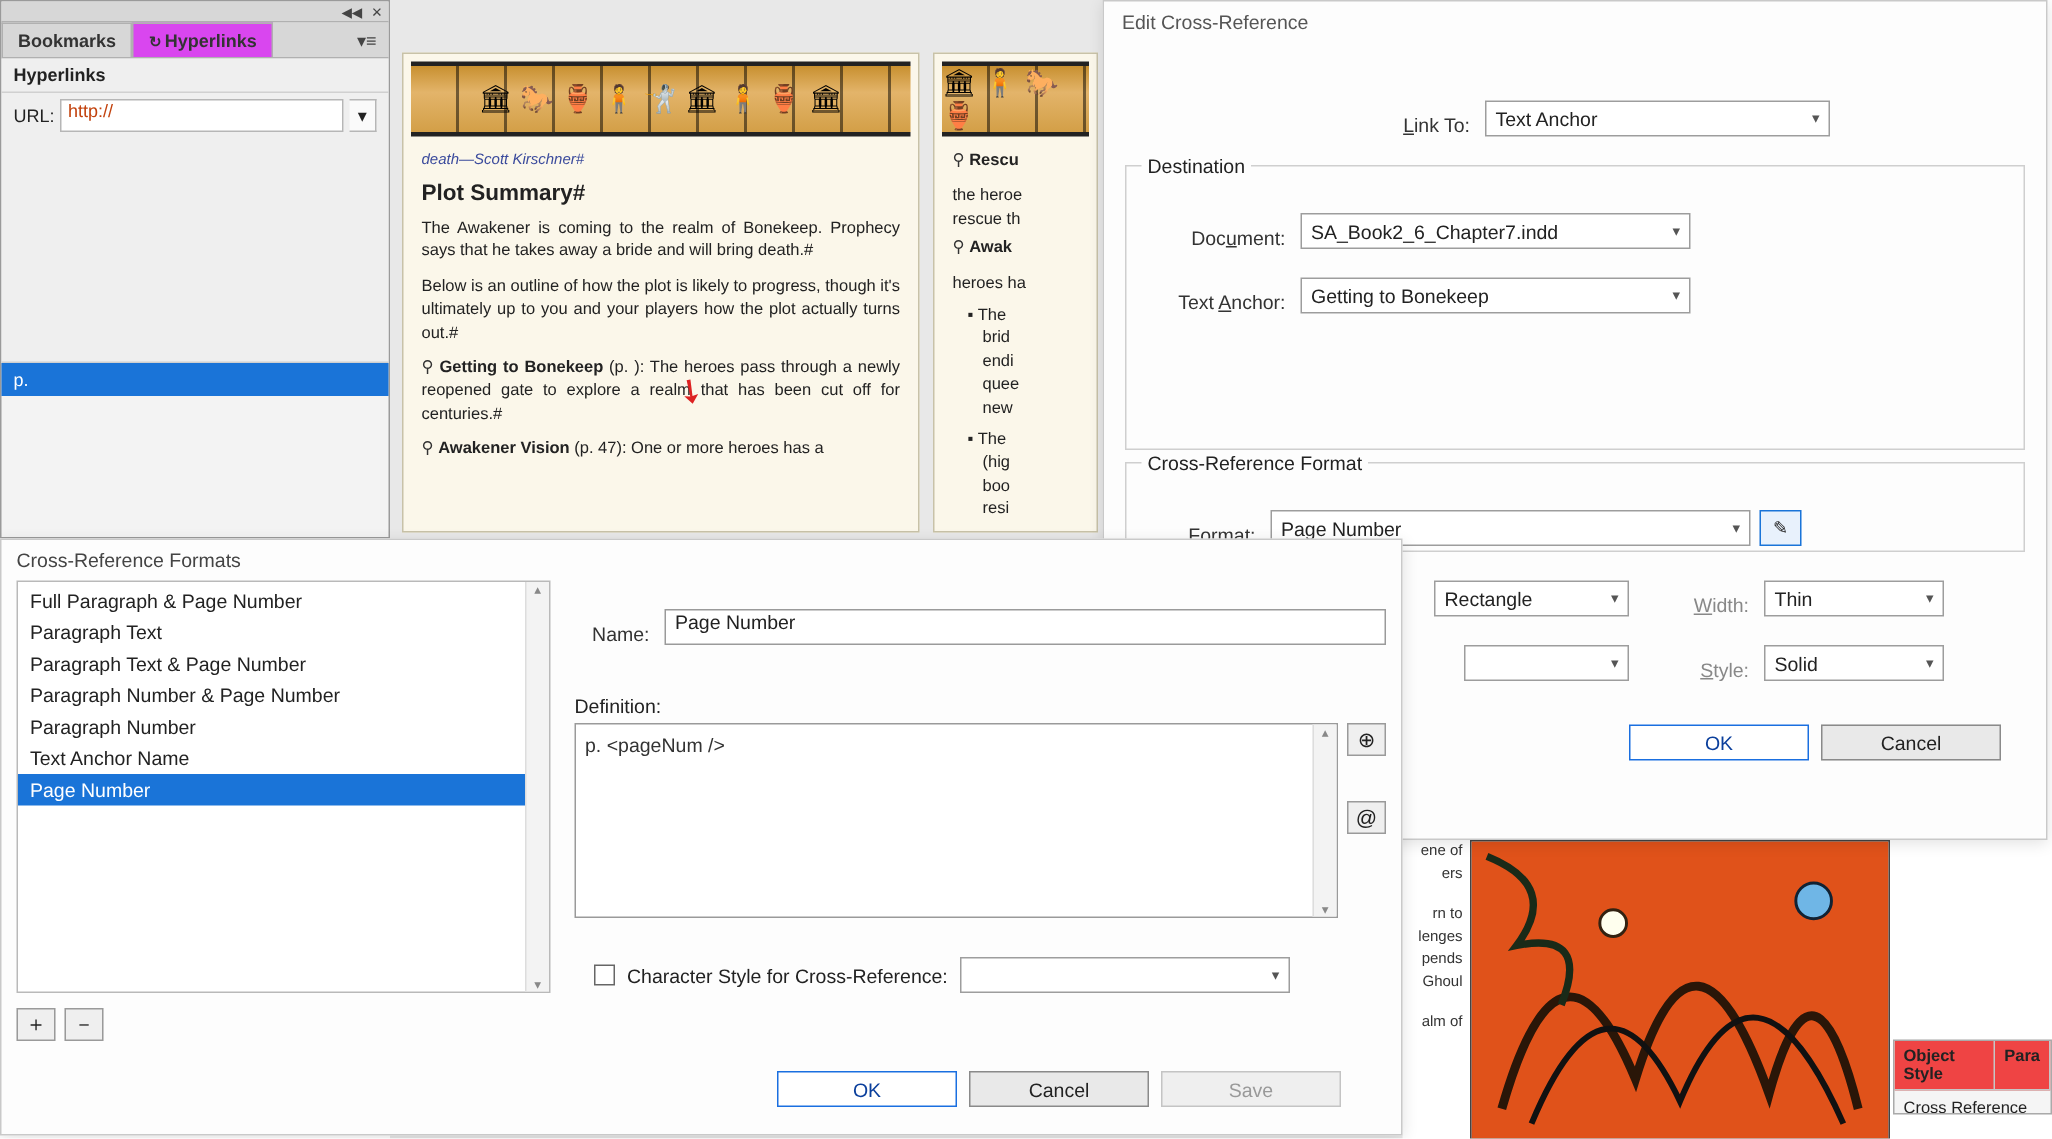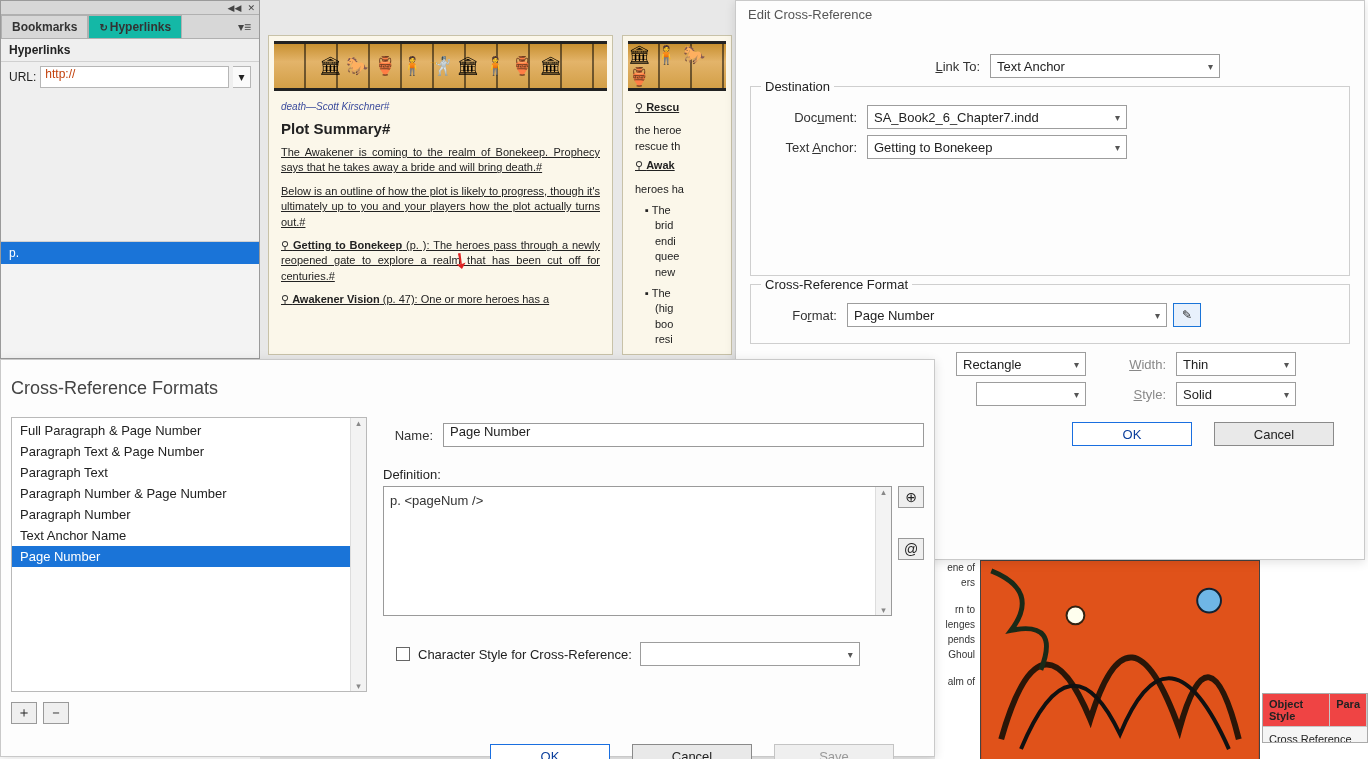--- a/index.html
+++ b/index.html
@@ -4,63 +4,63 @@
 <style>
   * { box-sizing: border-box; font-family: "Segoe UI", Tahoma, Arial, sans-serif; }
   body { margin:0; padding:0; width:1368px; height:759px; position:relative; background:#fff; overflow:hidden; font-size:12px; color:#222; }
 
   
   .hyper-panel { position:absolute; left:0; top:0; width:260px; height:359px; background:#f3f3f3; border:1px solid #9a9a9a; }
   .hyper-panel .top-strip { height:14px; background:#d7d7d7; border-bottom:1px solid #b0b0b0; display:flex; justify-content:flex-end; align-items:center; gap:6px; padding-right:4px; }
   .hyper-panel .top-strip span { font-size:9px; color:#444; }
   .tabs { display:flex; background:#d7d7d7; border-bottom:1px solid #b0b0b0; }
   .tab { padding:4px 10px; font-size:12px; font-weight:bold; color:#333; border:1px solid #b0b0b0; border-bottom:none; background:#d7d7d7; }
-  .tab.active { background:#14b8a6; }
+  .tab.active { background:#d946ef; }
   .tab-icon { font-size:10px; margin-right:2px; }
   .panel-flyout { margin-left:auto; padding:4px 8px; font-size:12px; color:#444; align-self:center; }
   .section-head { padding:4px 8px; font-weight:bold; border-bottom:1px solid #d0d0d0; background:#efefef; }
   .url-row { display:flex; align-items:center; gap:4px; padding:4px 8px; background:#efefef; }
   .url-input { flex:1; height:22px; border:1px solid #b6b6b6; background:#fff; padding:0 4px; font-size:12px; color:#c2410c; }
   .dd-btn { width:18px; height:22px; border:1px solid #b6b6b6; border-left:none; display:flex; align-items:center; justify-content:center; background:#fafafa; }
   .xref-list { padding:0; margin:0; }
   .xref-item { padding:4px 8px; background:#1a74d8; color:#fff; }
 
   
   .doc-bg { position:absolute; left:260px; top:0; width:675px; height:759px; background:#e8e8e8; }
   .page { position:absolute; background:#fbf7ea; border:1px solid #c8c2a8; }
   .page.l { left:8px; top:35px; width:345px; height:320px; }
   .page.r { left:362px; top:35px; width:110px; height:320px; overflow:hidden; }
   .frieze { height:50px; background:linear-gradient(#c89030,#e3b46a 40%,#d39f47); border-top:3px solid #222; border-bottom:3px solid #222; margin:5px; position:relative; overflow:hidden; }
   .frieze::before { content:""; position:absolute; inset:0; background-image:repeating-linear-gradient(90deg,transparent 0 30px,rgba(0,0,0,.5) 30px 32px); }
   .frieze .figs { position:absolute; inset:0; display:flex; align-items:center; justify-content:space-around; color:#000; font-size:18px; }
   .doc-text { padding:4px 12px; font-family: Georgia, "Times New Roman", serif; color:#222; font-size:11px; line-height:1.4; }
   .doc-text .author { color:#3a4a9c; font-style:italic; font-size:10px; }
   .doc-text h3 { font-size:15px; margin:4px 0 6px 0; font-family:"Trebuchet MS",Arial,sans-serif; }
-  .doc-text p { margin:0 0 8px 0; text-align:justify;text-decoration:underline; }
+  .doc-text p { margin:0 0 8px 0; text-align:justify; }
   .bullet-anchor { color:#333; }
   .red-arrow { color:#d22; position:absolute; left:182px; top:150px; font-size:22px; transform:rotate(35deg); }
 
   
   .edit-xref { position:absolute; left:735px; top:0; width:630px; height:560px; background:#fdfdfd; border:1px solid #c9c9c9; box-shadow:0 2px 10px rgba(0,0,0,.12); }
   .edit-xref .title { padding:6px 12px; font-size:13px; color:#555; }
-  .form-row { display:flex; align-items:center; margin:6px 0; }
+  .form-row { display:flex; align-items:flex-end; margin:19px 0; }
   .form-row label { width:110px; text-align:right; padding-right:10px; font-size:13px; color:#333; }
   .form-row label u { text-decoration:underline; }
   .select { height:24px; border:1px solid #9d9d9d; background:#fff; display:flex; align-items:center; justify-content:space-between; padding:0 6px; font-size:13px; }
   .select .chev { color:#555; font-size:10px; }
   .fieldset { border:1px solid #cfcfcf; margin:8px 14px; padding:12px 6px 10px 6px; position:relative; }
   .fieldset .legend { position:absolute; top:-8px; left:10px; background:#fdfdfd; padding:0 4px; font-size:13px; }
   .pencil-btn { width:28px; height:24px; border:1px solid #1a74d8; background:#e8f1fc; display:flex; align-items:center; justify-content:center; margin-left:6px; }
-  .btn-row { display:flex; gap:22px; justify-content:flex-end; padding:10px 30px; }
+  .btn-row { display:flex; gap:8px; justify-content:flex-end; padding:10px 30px; }
   .btn { width:120px; height:24px; border:1px solid #8a8a8a; background:#e9e9e9; display:flex; align-items:center; justify-content:center; font-size:13px; }
   .btn.primary { border-color:#1a6fe0; background:#fff; color:#0b3f9c; }
 
   
   .xrfmt { position:absolute; left:0; top:359px; width:935px; height:398px; background:#fdfdfd; border:1px solid #c9c9c9; box-shadow:0 2px 10px rgba(0,0,0,.12); }
-  .xrfmt .title { padding:18px 10px; font-size:18px; color:#444; }
+  .xrfmt .title { padding:6px 10px; font-size:13px; color:#444; }
   .xrfmt-body { display:flex; padding:0 10px 10px 10px; gap:6px; }
   .fmt-list { width:356px; height:275px; border:1px solid #b9b9b9; background:#fff; overflow:hidden; position:relative; }
   .fmt-list .inner { padding:2px 0; }
   .fmt-item { padding:3px 8px; font-size:13px; }
   .fmt-item.sel { background:#1a74d8; color:#fff; }
   .fmt-list .scroll-stub { position:absolute; right:0; top:0; width:16px; height:100%; border-left:1px solid #ddd; background:#f3f3f3; display:flex; flex-direction:column; justify-content:space-between; align-items:center; font-size:9px; color:#888; }
   .small-btn { width:26px; height:22px; border:1px solid #9a9a9a; background:#efefef; display:flex; align-items:center; justify-content:center; font-size:14px; }
   .right-col { flex:1; display:flex; flex-direction:column; gap:14px; padding-left:10px; }
   .name-input { flex:1; height:24px; border:1px solid #9a9a9a; padding:0 6px; font-size:13px; background:#fff; }
   .def-box { height:130px; border:1px solid #9a9a9a; background:#fff; padding:6px; font-size:13px; color:#333; position:relative; }
@@ -256,22 +256,22 @@
   </div>
 </div>
 
 <div class="xrfmt">
   <div class="title">Cross-Reference Formats</div>
   <div class="xrfmt-body">
     <div>
       <div class="fmt-list">
         <div class="inner" id="fmt-list-inner">
             <div class="fmt-item">Full Paragraph &amp; Page Number</div>
+            <div class="fmt-item">Paragraph Text</div>
             <div class="fmt-item">Paragraph Text &amp; Page Number</div>
-            <div class="fmt-item">Paragraph Text</div>
             <div class="fmt-item">Paragraph Number &amp; Page Number</div>
             <div class="fmt-item">Paragraph Number</div>
             <div class="fmt-item">Text Anchor Name</div>
             <div class="fmt-item sel">Page Number</div>
           </div>
         <div class="scroll-stub">
             <span>▴</span>
             <span>▾</span>
           </div>
       </div>

